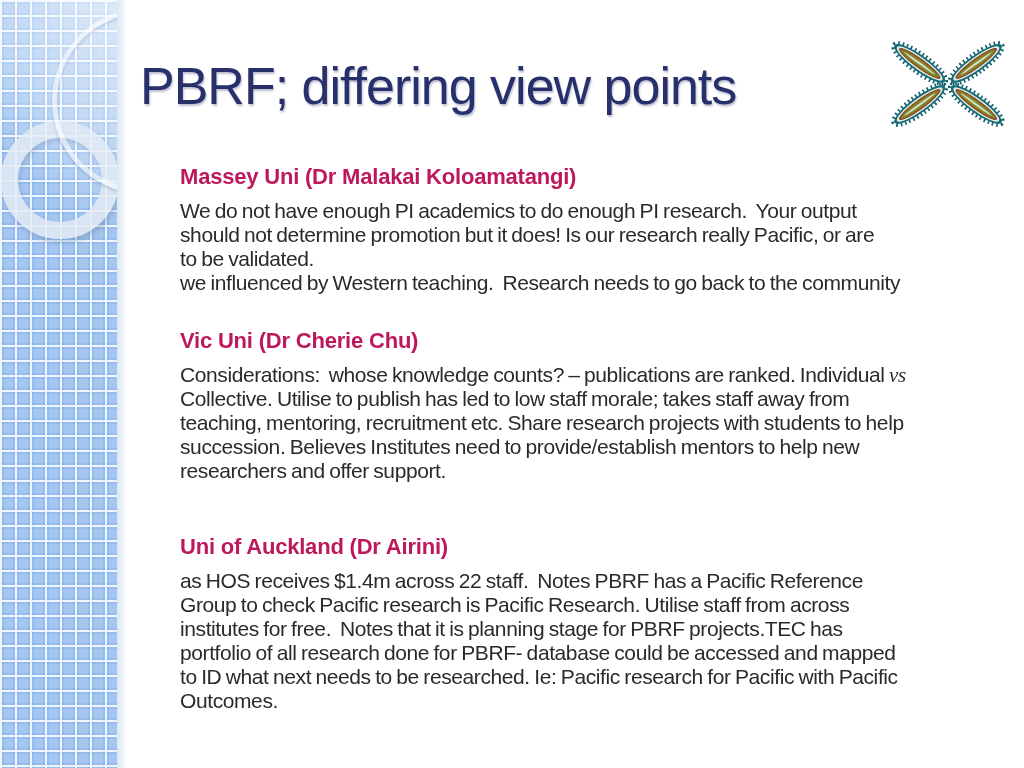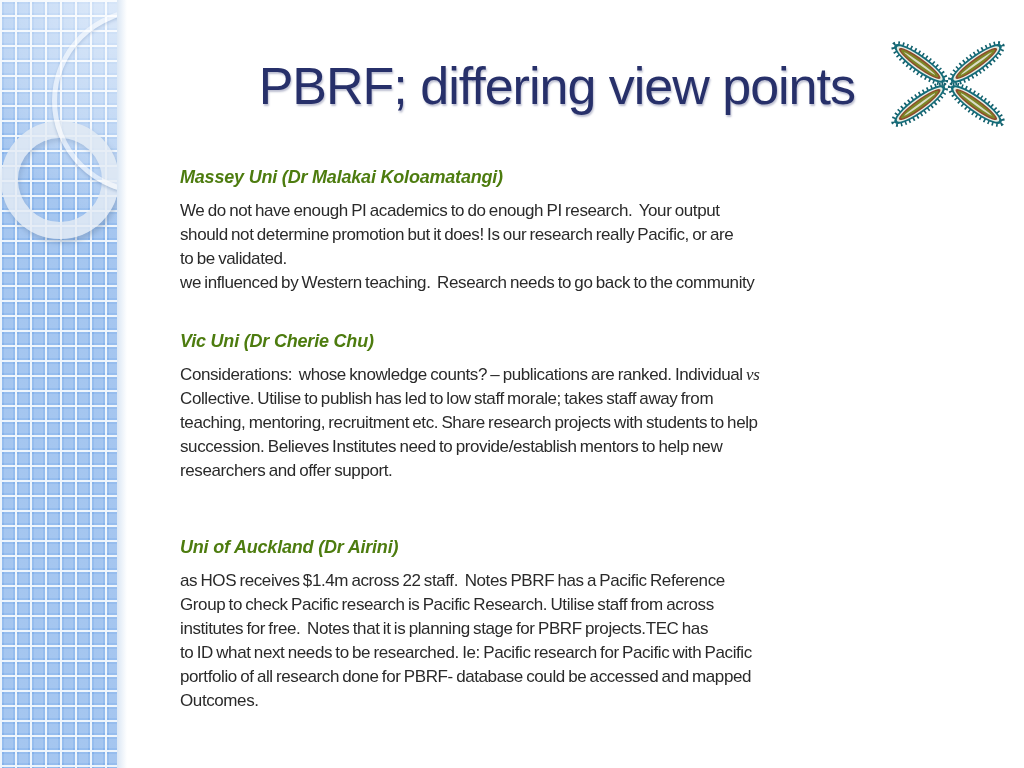--- a/index.html
+++ b/index.html
@@ -34,38 +34,38 @@
     box-shadow:2px 4px 5px rgba(100,125,160,0.35), inset 2px 3px 4px rgba(100,125,160,0.25);
   }
   .sidebar-fade{
     position:absolute;left:117px;top:0;width:10px;height:768px;
     background:linear-gradient(to right, rgba(150,185,225,0.35), rgba(255,255,255,0));
   }
 
   
   .title{
     position:absolute;left:140px;top:54px;width:715px;margin:0;
-    text-align:right;font-size:52px;line-height:64px;font-weight:normal;
+    text-align:left;font-size:52px;line-height:64px;font-weight:normal;
     color:#27306a;letter-spacing:-1px;
     text-shadow:1px 2px 2px rgba(90,95,140,0.40);
   }
 
   
   .logo{position:absolute;left:876px;top:30px;width:144px;height:108px;}
 
   
   .content{position:absolute;left:180px;top:163px;width:824px;}
   .section{margin:0 0 32px 0;}
   .section:nth-child(2){margin-bottom:50px;}
   .heading{
-    font-weight:bold;font-size:18px;line-height:28px;margin:0 0 8px 0;
-    color:#4d7c0f;letter-spacing:-0.2px;white-space:pre;font-style:italic;
+    font-weight:bold;font-size:22px;line-height:28px;margin:0 0 8px 0;
+    color:#be185d;letter-spacing:-0.2px;white-space:pre;
   }
   .body-line{
-    font-size:17px;line-height:24px;color:#2a2a2a;
+    font-size:21px;line-height:24px;color:#2a2a2a;
     letter-spacing:-0.4px;word-spacing:-1px;white-space:pre;
   }
   .seg-i{font-style:italic;font-family:"Liberation Serif",serif;}
   .seg-b{font-weight:normal;}
 </style>
 </head>
 <body>
 
 <div class="stage">
 
@@ -129,19 +129,19 @@
         <div class="body-line">Collective. Utilise to publish has led to low staff morale; takes staff away from</div>
         <div class="body-line">teaching, mentoring, recruitment etc. Share research projects with students to help</div>
         <div class="body-line">succession. Believes Institutes need to provide/establish mentors to help new</div>
         <div class="body-line">researchers and offer support.</div>
       </div>
       <div class="section">
         <div class="heading">Uni of Auckland (Dr Airini)</div>
         <div class="body-line">as HOS receives $1.4m across 22 staff.  Notes PBRF has a Pacific Reference</div>
         <div class="body-line">Group to check Pacific research <b class="seg-b">is</b> Pacific Research. Utilise staff from across</div>
         <div class="body-line">institutes for free.  Notes that it is planning stage for PBRF projects.TEC has</div>
+        <div class="body-line">portfolio of all research done for PBRF- database could be accessed and mapped</div>
         <div class="body-line">to ID what next needs to be researched. Ie: Pacific research for Pacific with Pacific</div>
-        <div class="body-line">portfolio of all research done for PBRF- database could be accessed and mapped</div>
         <div class="body-line">Outcomes.</div>
       </div>
     </div>
 
 </div>
 
 </body></html>

